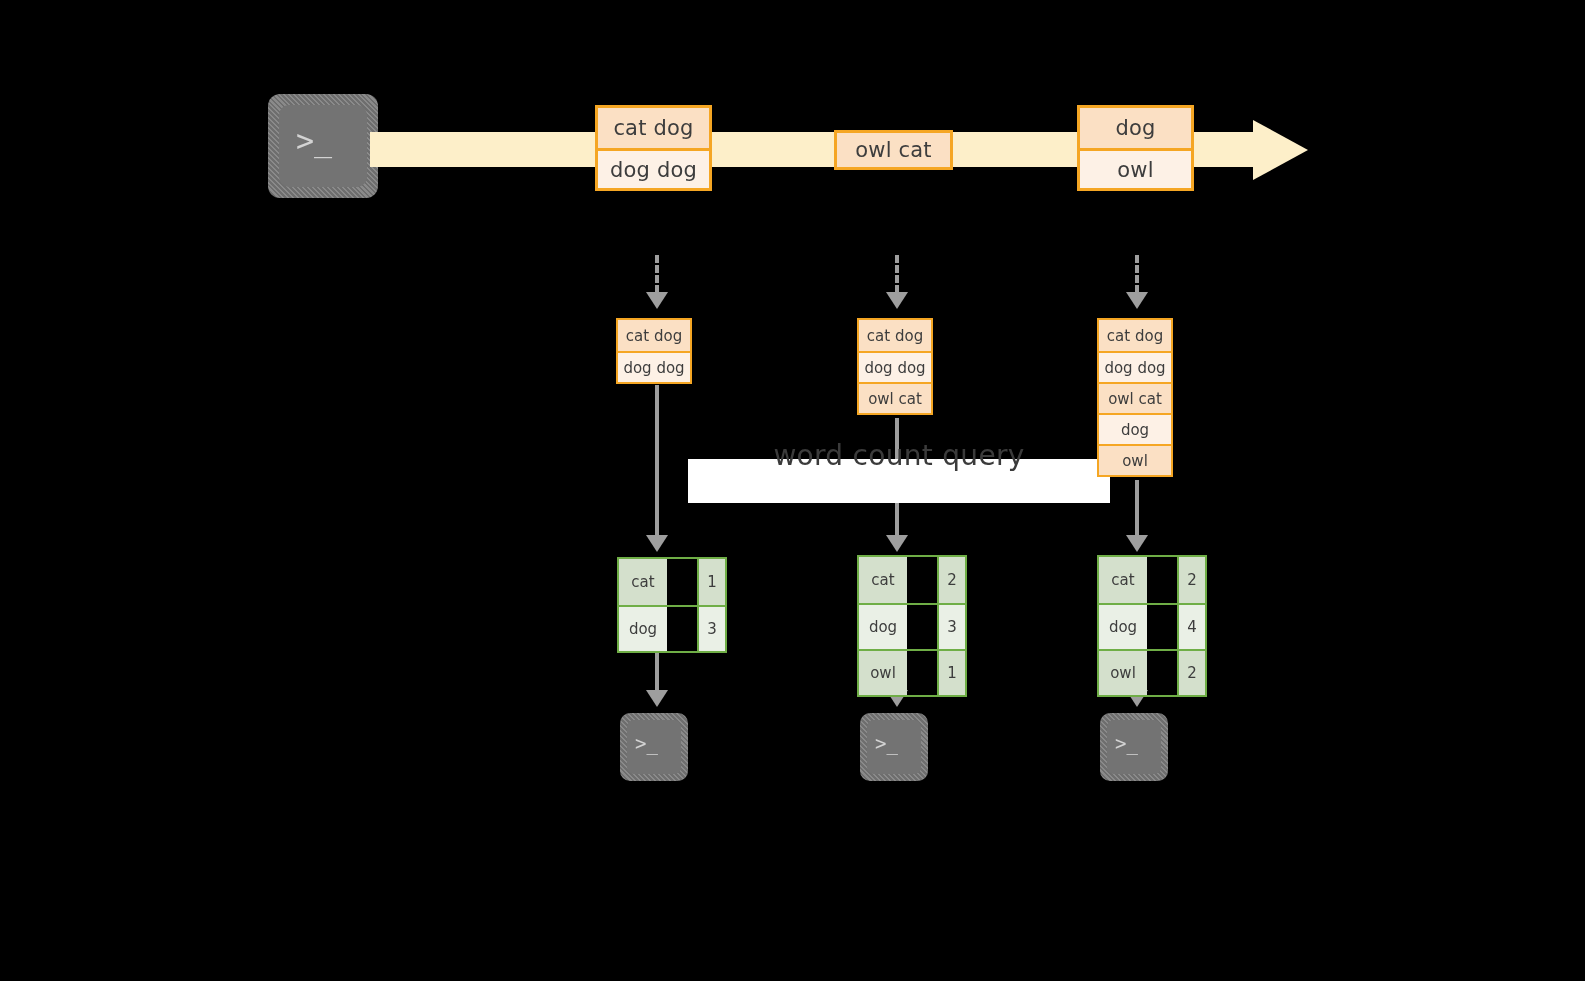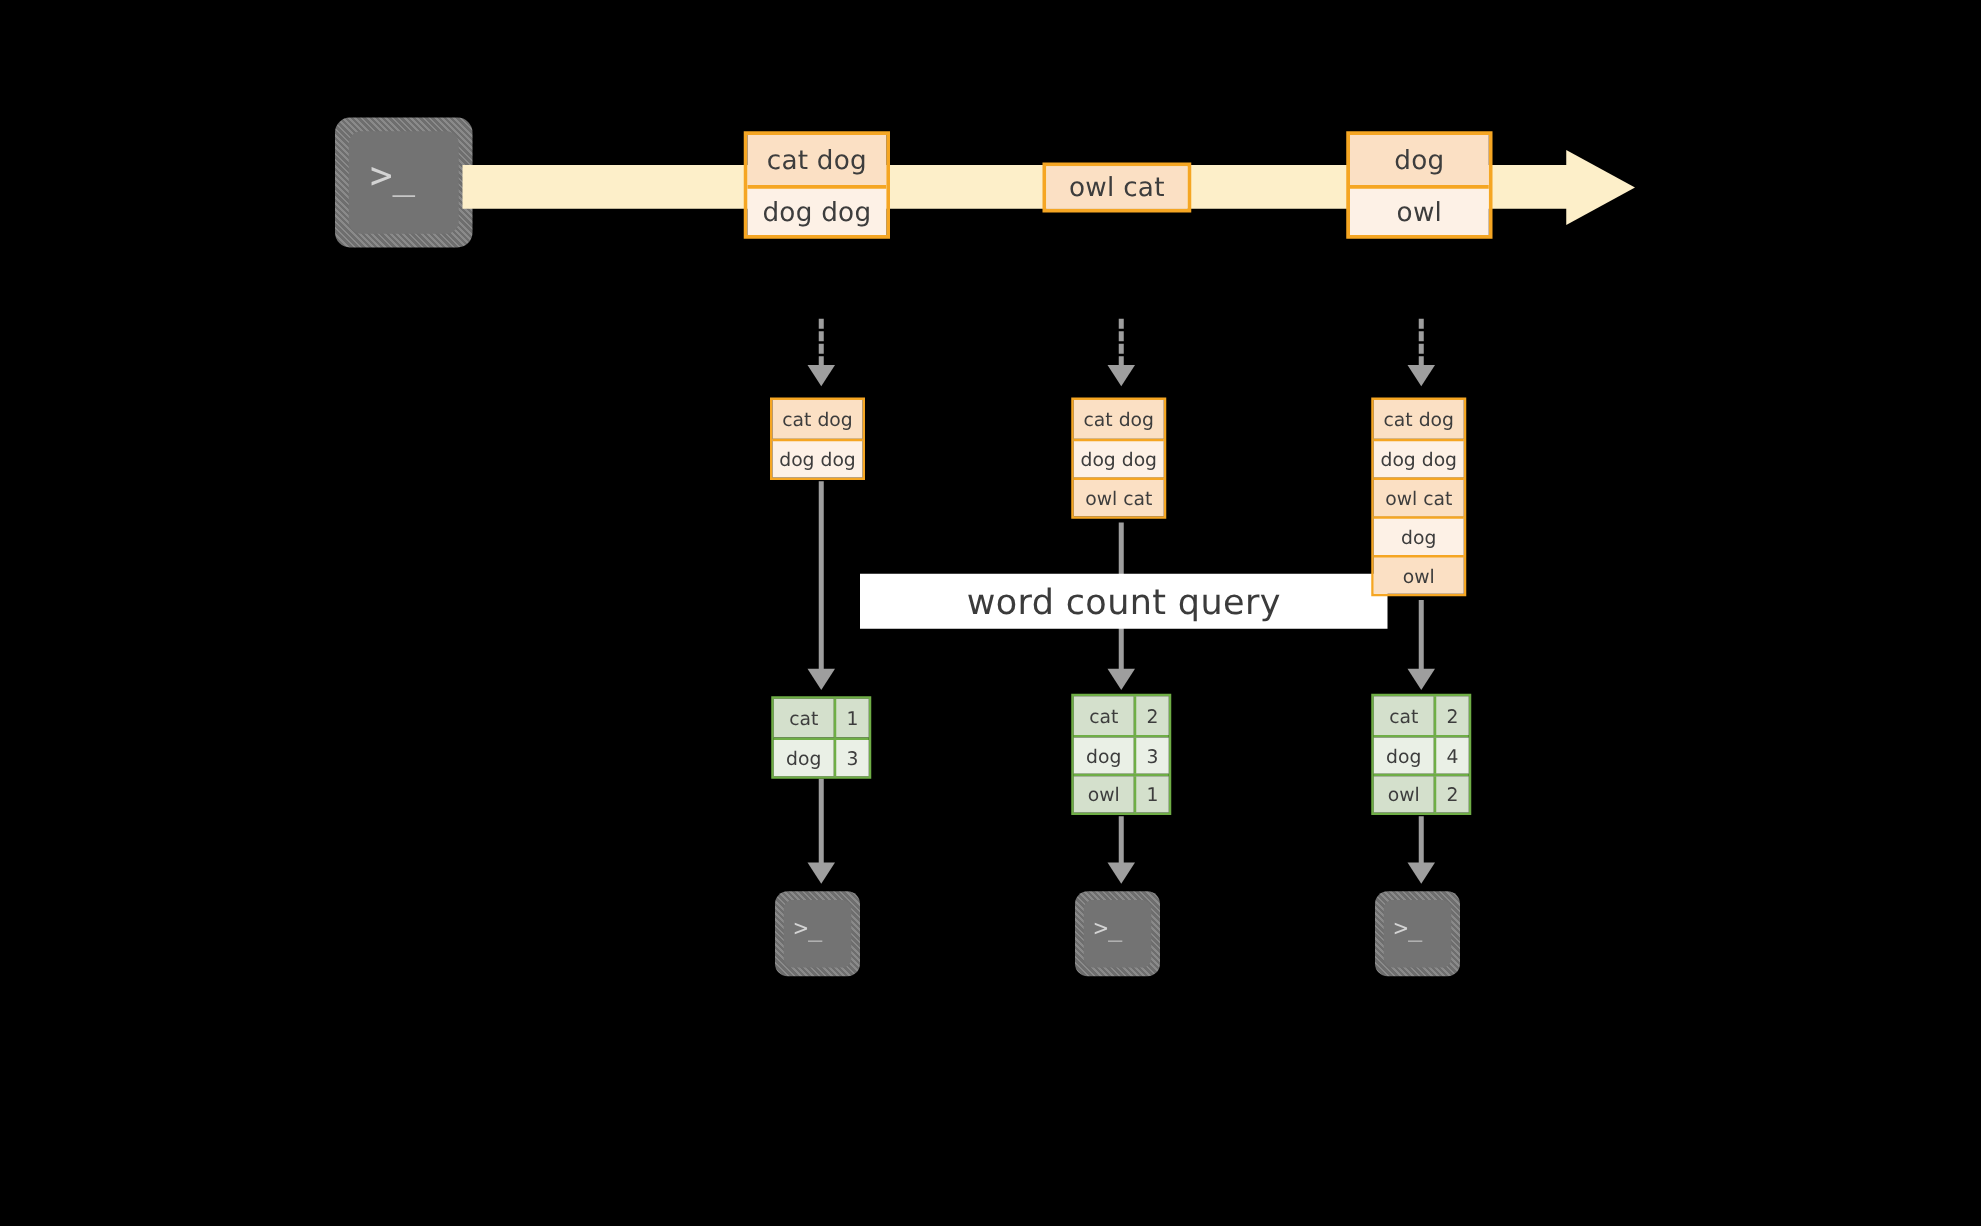--- a/index.html
+++ b/index.html
@@ -134,22 +134,23 @@
 
   
   .res-table {
     position: absolute;
     border: 2px solid #6fae46;
     display: flex;
     flex-direction: column;
     z-index: 6;
   }
   .res-table .row {
-    height: 31px;
-    display: flex;
+    height: 46px;
+    display: flex;
+    gap: 30px;
   }
   .res-table .row + .row { border-top: 2px solid #6fae46; }
   .res-table .row .k,
   .res-table .row .v {
     display: flex;
     align-items: center;
     justify-content: center;
     color: #3d3d3d;
     font-size: 15px;
     white-space: nowrap;
@@ -162,21 +163,21 @@
   
   #query-band {
     position: absolute;
     left: 688px; top: 459px;
     width: 422px; height: 44px;
     background: #ffffff;
     z-index: 5;
   }
   #query-label {
     position: absolute;
-    left: 688px; top: 459px;
+    left: 688px; top: 433px;
     width: 422px; height: 44px;
     display: flex;
     align-items: center;
     justify-content: center;
     color: #3b3b3b;
     font-size: 28px;
     letter-spacing: .3px;
     white-space: nowrap;
     z-index: 7;
   }

